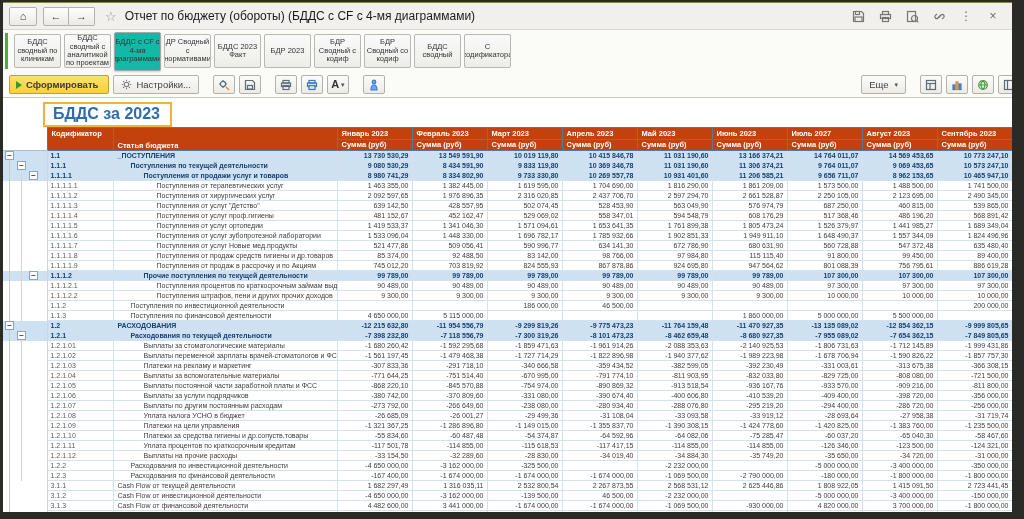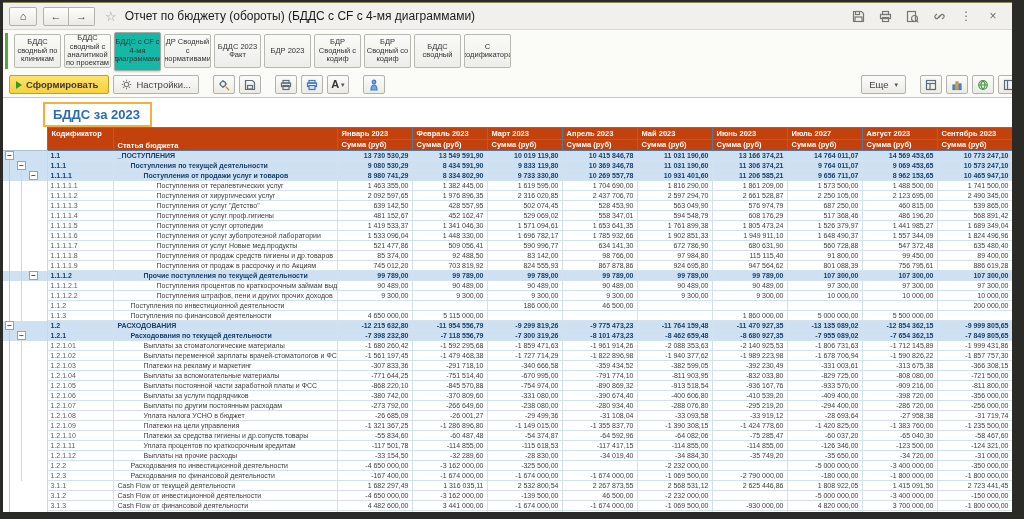--- a/index.html
+++ b/index.html
@@ -41,21 +41,21 @@
           display:flex; align-items:center; justify-content:center; }
   .ibtn svg { stroke:#5d6c7b; fill:none; stroke-width:1.2; }
   .tgap { width:6px; }
   .spacer { flex:1; }
   .caret { font-size:7px; color:#555; margin-left:2px; }
   .a-glyph { font-size:11px; font-weight:bold; color:#333; line-height:1; }
 
   
   .report { flex:1; background:#fff; position:relative; overflow:hidden; }
   .report-title-box { position:absolute; left:40px; top:4px; border:2px solid #f0b23e; background:#fff; padding:1px 10px 2px 8px; }
-  .report-title-box span { font-size:13px; font-weight:bold; color:#2d6cae; white-space:nowrap;margin-top:30px; }
+  .report-title-box span { font-size:16px; font-weight:bold; color:#2d6cae; white-space:nowrap;margin-top:30px; }
 
   .table-wrap { position:absolute; left:0; top:29px; width:1009px; bottom:0; overflow:hidden; }
   table { border-collapse:collapse; table-layout:fixed; width:1009px; }
   col.c-gut { width:44px; } col.c-code { width:66px; } col.c-lbl { width:224px; } col.c-m { width:75px; }
 
   th { background:#c2410c; color:#fff; font-size:7.5px; font-weight:bold; text-align:left;
        border:1px solid #54799f; padding:0 4px; height:10px; white-space:nowrap; overflow:hidden; }
   th.gh { background:#fff; border:none; border-bottom:1px solid #a9c0d8; }
   th.sum { font-weight:bold; }
 

